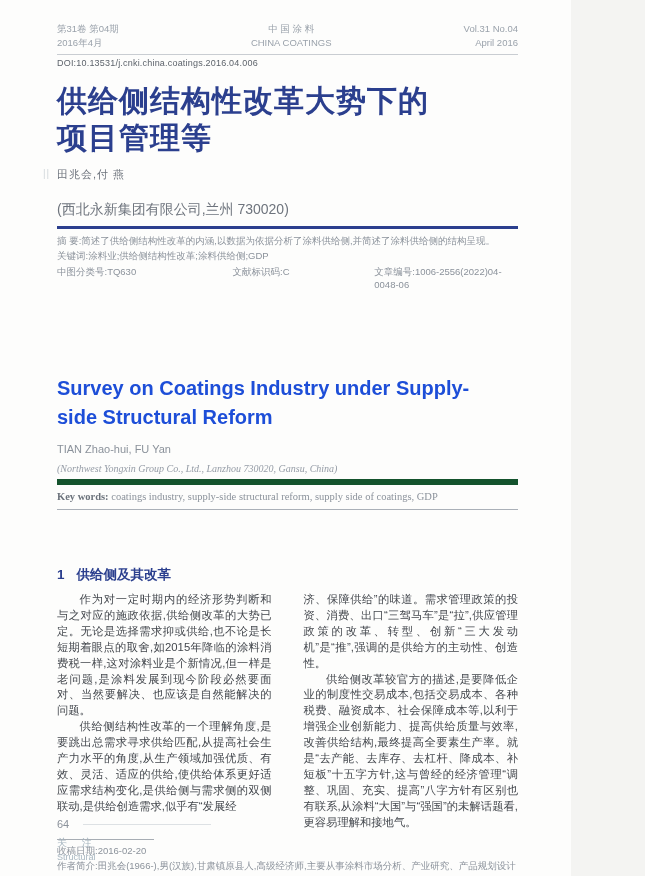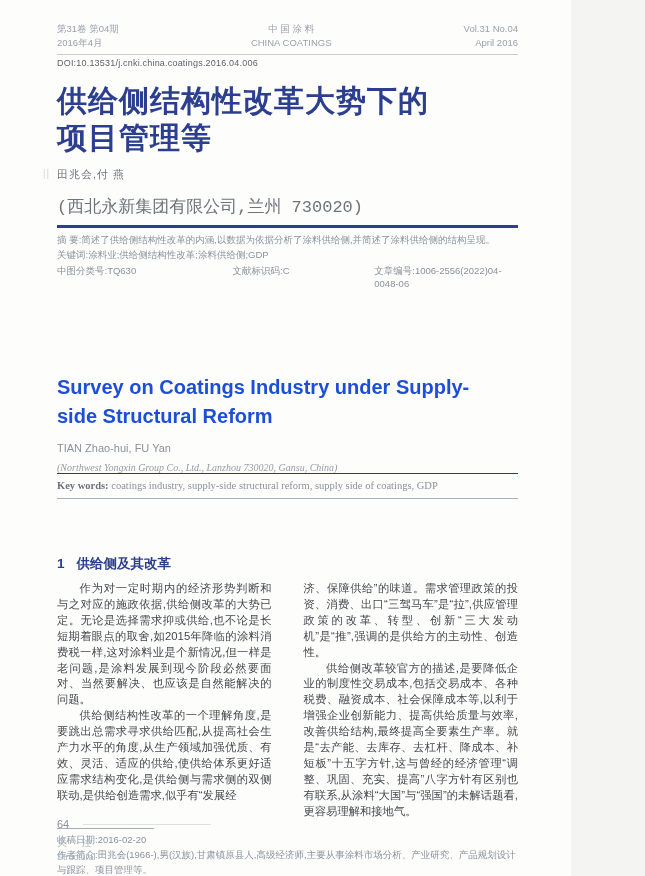--- a/index.html
+++ b/index.html
@@ -32,39 +32,39 @@
     margin-top:14px;
     color:#2b3f8e;font-weight:bold;
     font-size:30px;line-height:37px;letter-spacing:1px;
   }
   .authors-cn-wrap{position:relative;margin-top:11px;}
   .margin-mark{
     position:absolute;left:-14px;top:1px;
     color:#d3d8dc;font-size:10px;letter-spacing:1px;
   }
   .authors-cn{font-size:11px;color:#6e747d;letter-spacing:1px;}
-  .affiliation-cn{margin-top:13px;font-size:17px;color:#6e747d;font-family:Liberation Mono, monospace;}
+  .affiliation-cn{margin-top:19px;font-size:14px;color:#6e747d;}
   .navy-rule{margin-top:7px;height:3px;background:#2b3f8e;}
   
   .meta-cn{margin-top:5px;color:#8b929b;font-size:9.5px;line-height:14.5px;}
   .meta-row3{display:flex;margin-top:3px;color:#8b929b;font-size:9.5px;}
   .meta-row3 .cell1{width:198px;}
   .meta-row3 .cell2{width:160px;}
   
   .title-en{
     margin-top:84px;
     color:#1d4ed8;font-weight:bold;
     font-size:20px;line-height:29px;
     width:92%;
   }
   .authors-en{margin-top:11px;font-size:11px;color:#8b929b;}
   .affiliation-en{
     margin-top:8px;font-size:10px;color:#959ca6;
     font-family:"Liberation Serif","DejaVu Serif",serif;font-style:italic;
-    border-bottom:1px solid #14532d;
+    padding-bottom:5px;border-bottom:6px solid #14532d;
   }
   .abstract-en{
     margin-top:4px;font-size:10.5px;line-height:15px;color:#8b929b;
     font-family:"Liberation Serif","DejaVu Serif",serif;
     text-align:justify;
     padding-bottom:5px;border-bottom:1px solid #aab0b8;
   }
   .abstract-en b{color:#6b727b;}
   
   .section-heading{

